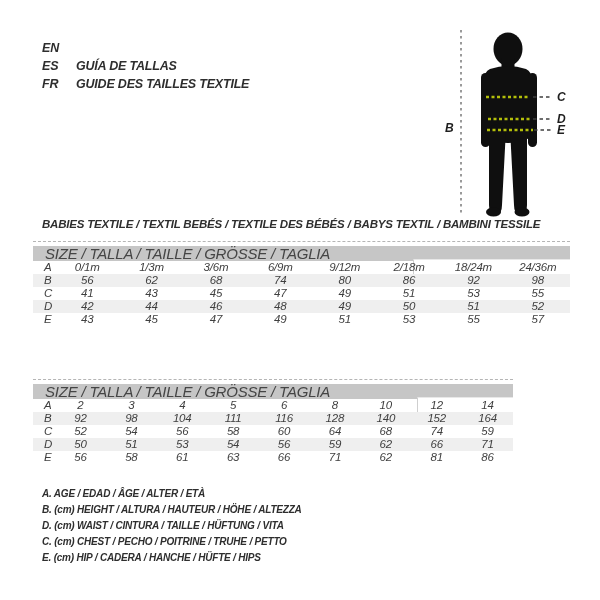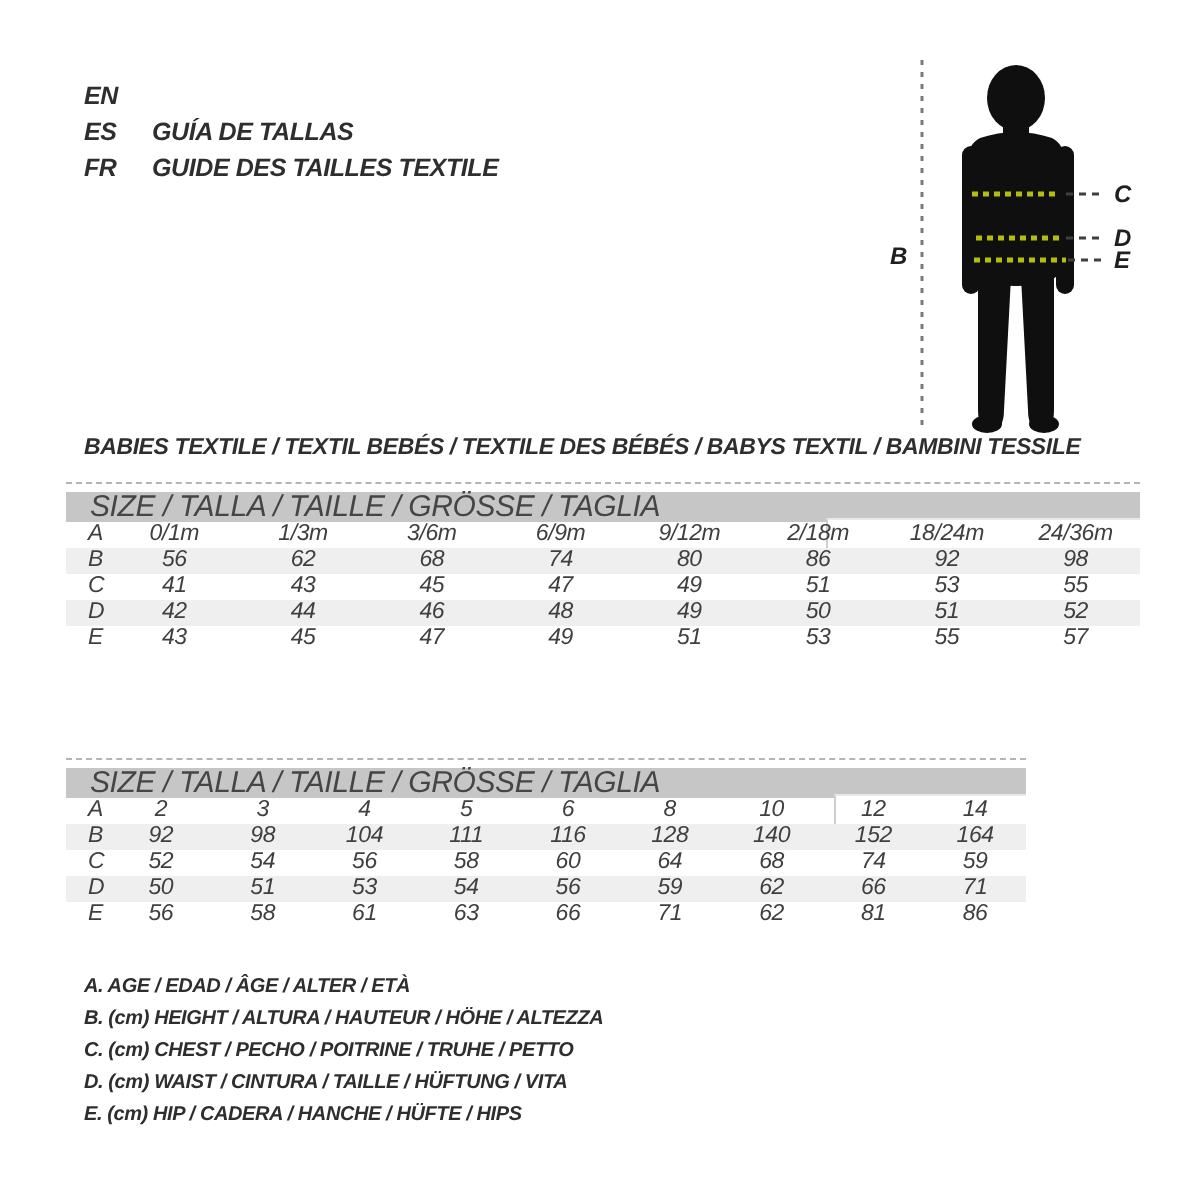--- a/index.html
+++ b/index.html
@@ -196,18 +196,18 @@
         <span class="tcell">71</span>
         <span class="tcell">62</span>
         <span class="tcell">81</span>
         <span class="tcell">86</span>
       </div>
     </div>
 
   <div id="legend-list">
       <div class="legend-row">A. AGE / EDAD / ÂGE / ALTER / ETÀ</div>
       <div class="legend-row">B. (cm) HEIGHT / ALTURA / HAUTEUR / HÖHE / ALTEZZA</div>
+      <div class="legend-row">D. (cm) WAIST / CINTURA / TAILLE / HÜFTUNG / VITA</div>
       <div class="legend-row">C. (cm) CHEST / PECHO / POITRINE / TRUHE / PETTO</div>
-      <div class="legend-row">D. (cm) WAIST / CINTURA / TAILLE / HÜFTUNG / VITA</div>
       <div class="legend-row">E. (cm) HIP / CADERA / HANCHE / HÜFTE / HIPS</div>
     </div>
 
 </div>
 
 </body></html>

